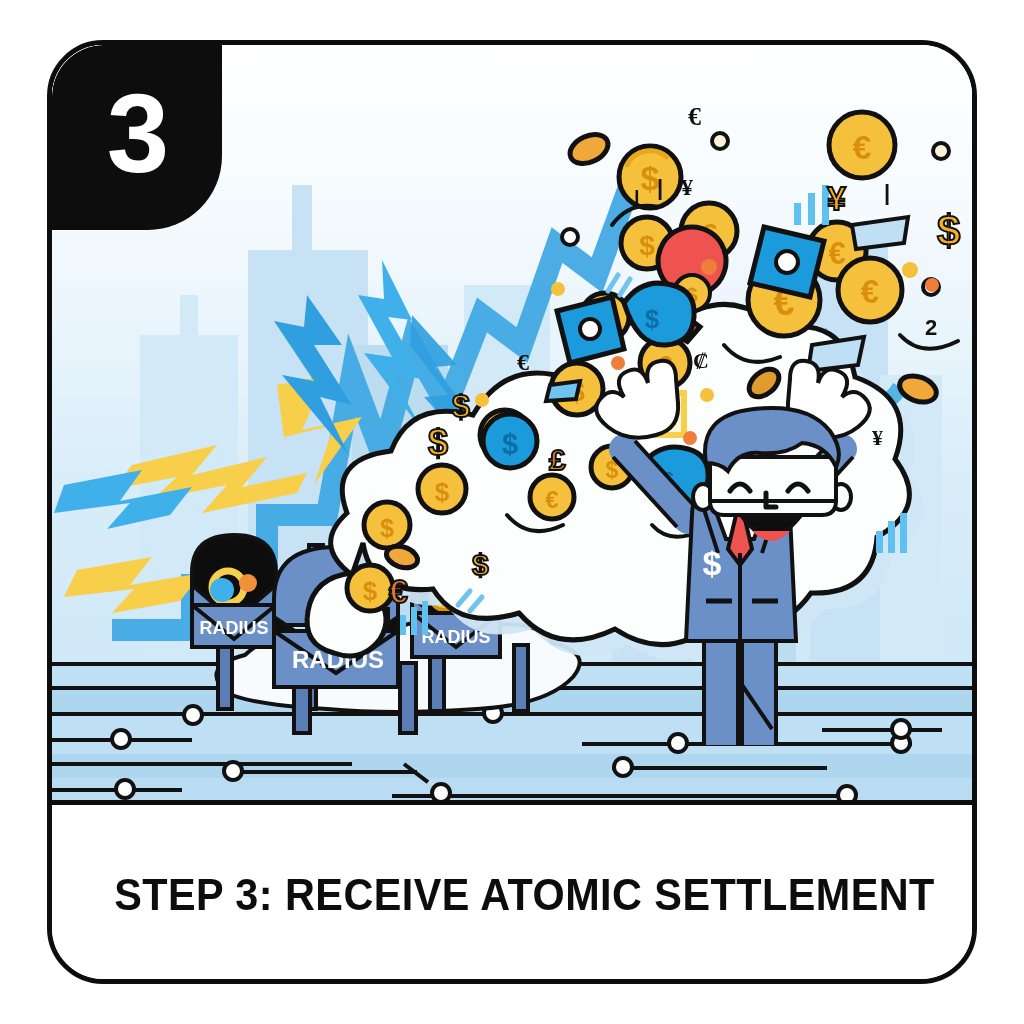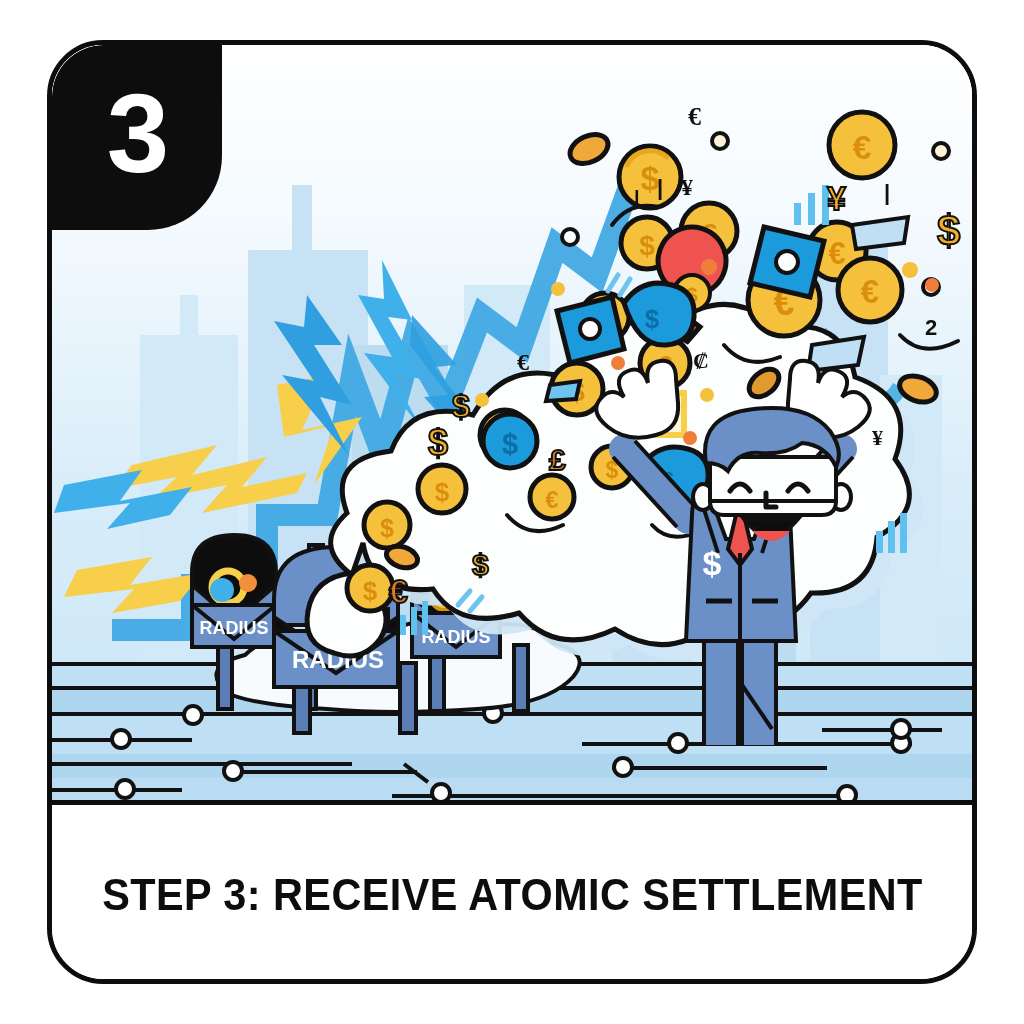--- a/index.html
+++ b/index.html
@@ -43,21 +43,21 @@
     border-top-left-radius:52px;border-bottom-right-radius:74px;
     display:flex;align-items:center;justify-content:center;z-index:40;
   }
   .badge span{color:#fff;font-size:112px;font-weight:700;line-height:1;
               font-family:"Liberation Sans",sans-serif;letter-spacing:-2px;
               transform:translateY(-4px);}
 
   
   .capwrap{position:absolute;left:0;top:755px;width:920px;height:180px;
            background:#fff;border-top:5px solid #0d0d0d;
-           display:flex;align-items:center;justify-content:center;}
+           display:flex;align-items:center;justify-content:center;padding-left:12px;}
   .caption{font-family:"Liberation Sans Narrow","Liberation Sans",sans-serif;
            font-weight:700;font-size:44px;letter-spacing:0.5px;color:#0d0d0d;
            white-space:nowrap;transform:scaleX(0.94);}
 
   svg{display:block;}
   .mb-label{font-family:"Liberation Sans",sans-serif;font-weight:700;fill:#ffffff;}
 </style>
 </head>
 <body>
 

